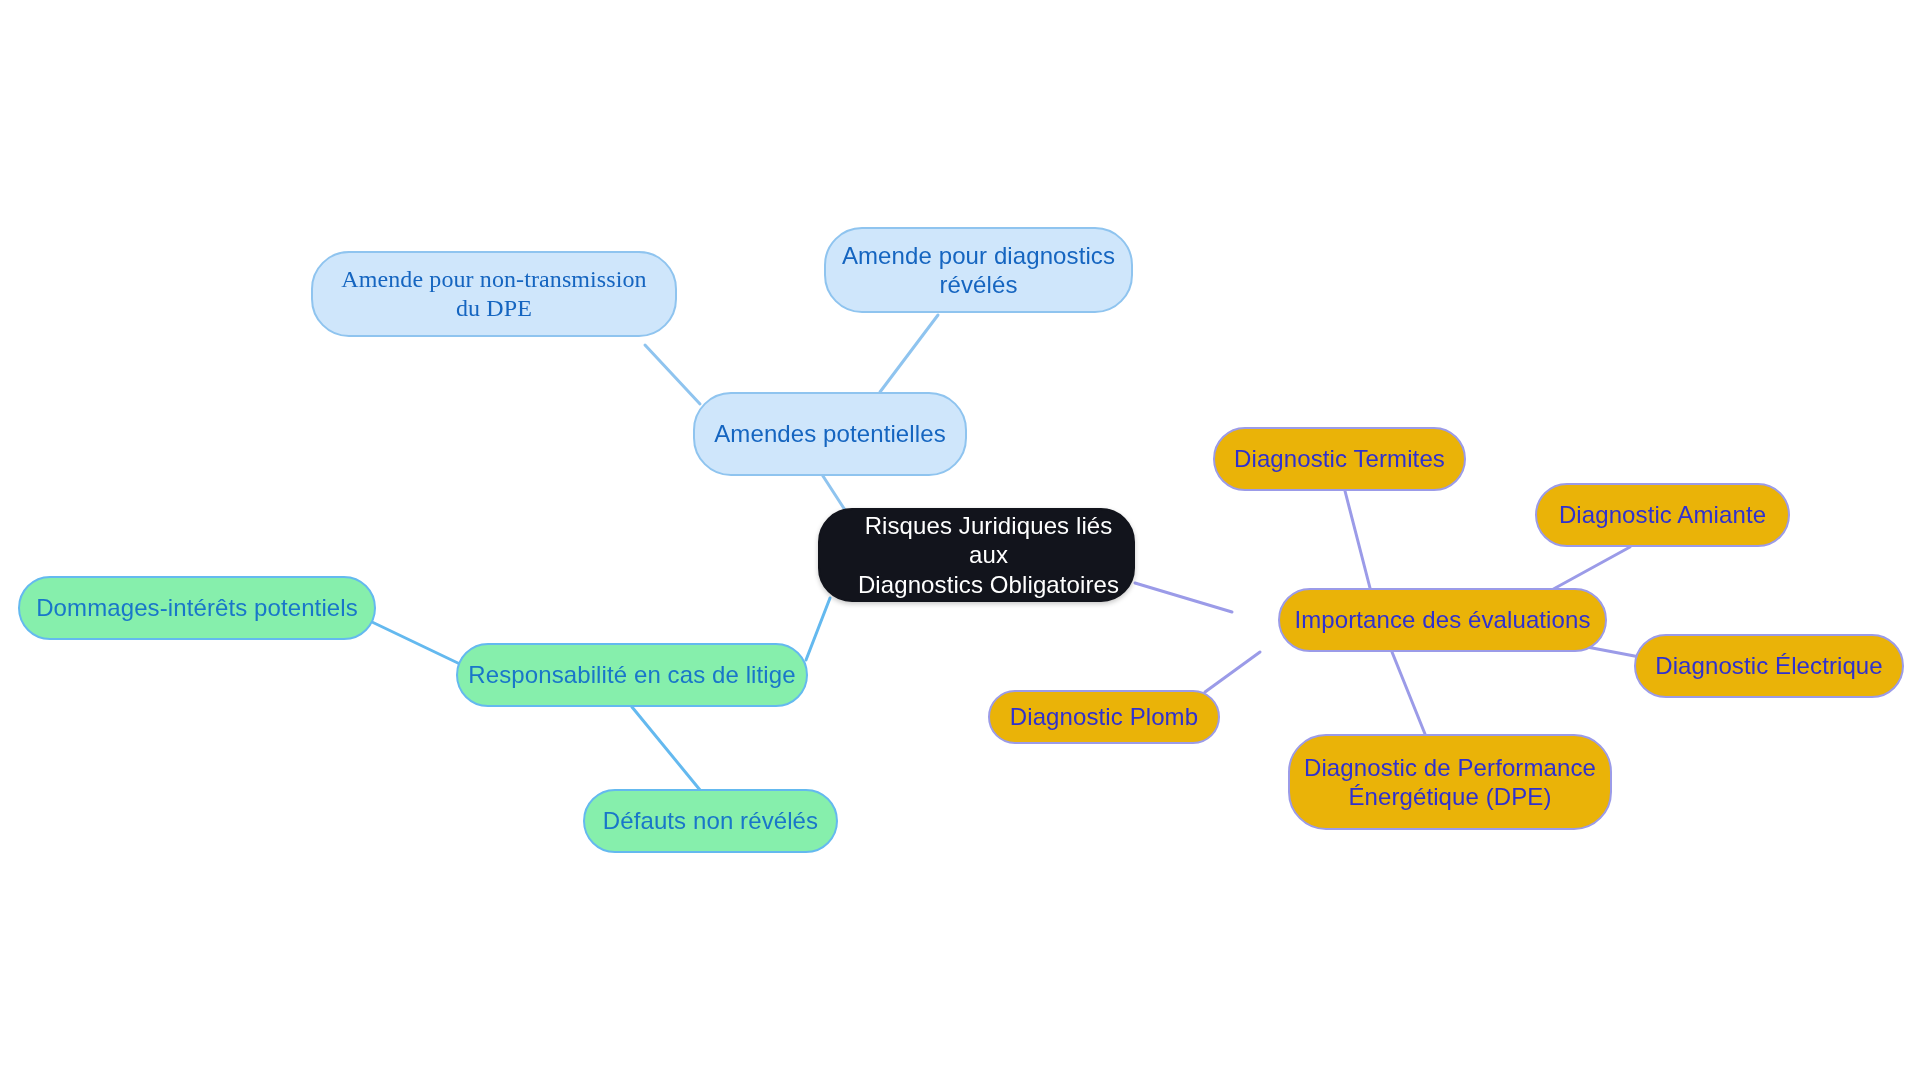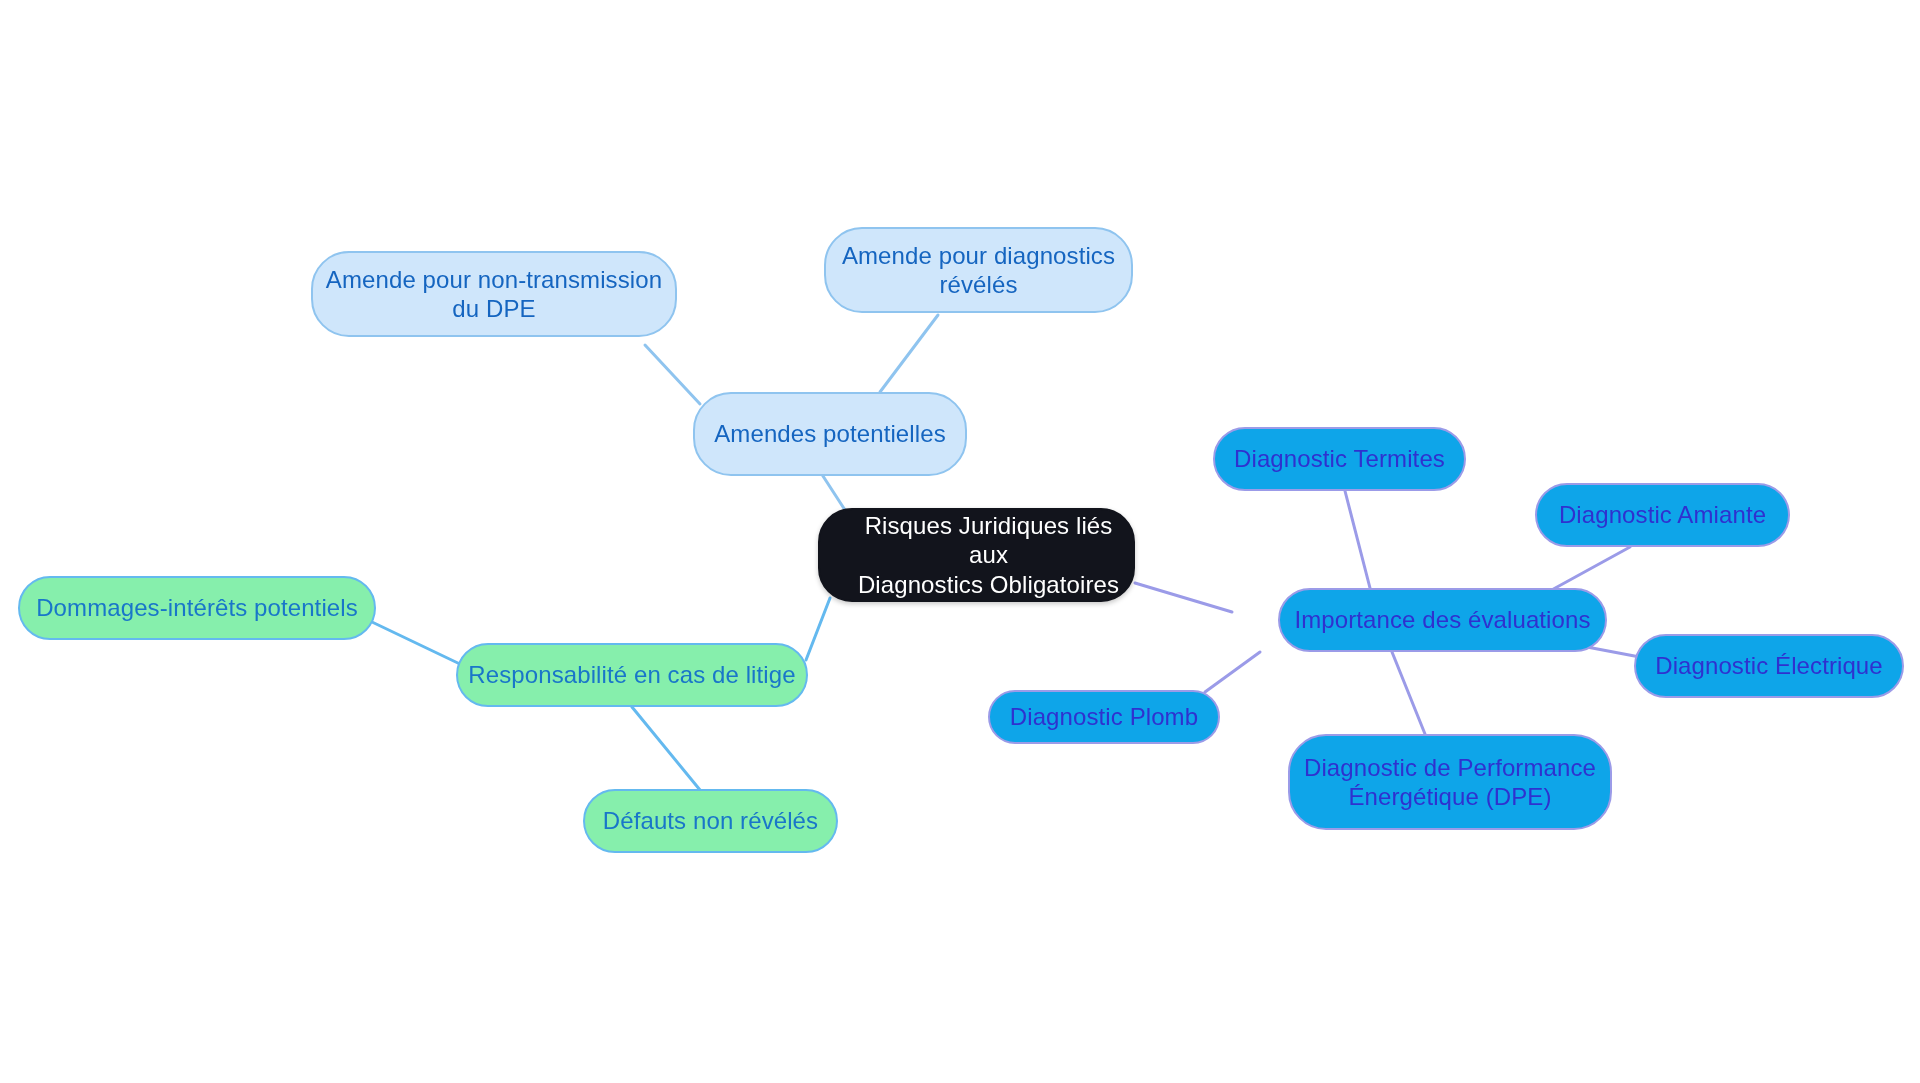--- a/index.html
+++ b/index.html
@@ -54,21 +54,21 @@
     color: #1565c0;
     font-size: 24px;
   }
   .node-blue-mid {
     background: #86efac;
     border-color: #64b9ef;
     color: #1976c9;
     font-size: 24px;
   }
   .node-purple {
-    background: #0ea5e9;
+    background: #eab308;
     border-color: #9b9be8;
     color: #2f31cf;
     font-size: 24px;
   }
 </style>
 </head>
 <body>
 
 <div id="canvas">
   <svg id="edges" viewBox="0 0 1920 1083" width="1920" height="1083">
@@ -82,21 +82,21 @@
       <path d="M 1370 588 L 1345 491" stroke="#9b9be8" stroke-width="3" fill="none" stroke-linecap="round"></path>
       <path d="M 1548 592 L 1630 547" stroke="#9b9be8" stroke-width="3" fill="none" stroke-linecap="round"></path>
       <path d="M 1550 640 L 1645 658" stroke="#9b9be8" stroke-width="3" fill="none" stroke-linecap="round"></path>
       <path d="M 1260 652 L 1205 692" stroke="#9b9be8" stroke-width="3" fill="none" stroke-linecap="round"></path>
       <path d="M 1392 652 L 1425 734" stroke="#9b9be8" stroke-width="3" fill="none" stroke-linecap="round"></path>
     </svg>
   <div id="node-layer">
       <div class="node node-root" style="left: 818px; top: 508px; width: 317px; height: 94px;">Risques Juridiques liés aux
 Diagnostics Obligatoires</div>
       <div class="node node-blue-light" style="left: 693px; top: 392px; width: 274px; height: 84px;">Amendes potentielles</div>
-      <div class="node node-blue-light" style="left: 311px; top: 251px; width: 366px; height: 86px;">Amende pour non-transmission
+      <div class="node node-blue-light" style="left: 311px; top: 251px; width: 366px; height: 86px; font-family: Liberation Serif, serif;">Amende pour non-transmission
 du DPE</div>
       <div class="node node-blue-light" style="left: 824px; top: 227px; width: 309px; height: 86px;">Amende pour diagnostics
 révélés</div>
       <div class="node node-blue-mid" style="left: 456px; top: 643px; width: 352px; height: 64px;">Responsabilité en cas de litige</div>
       <div class="node node-blue-mid" style="left: 18px; top: 576px; width: 358px; height: 64px;">Dommages-intérêts potentiels</div>
       <div class="node node-blue-mid" style="left: 583px; top: 789px; width: 255px; height: 64px;">Défauts non révélés</div>
       <div class="node node-purple" style="left: 1278px; top: 588px; width: 329px; height: 64px;">Importance des évaluations</div>
       <div class="node node-purple" style="left: 1213px; top: 427px; width: 253px; height: 64px;">Diagnostic Termites</div>
       <div class="node node-purple" style="left: 1535px; top: 483px; width: 255px; height: 64px;">Diagnostic Amiante</div>
       <div class="node node-purple" style="left: 1634px; top: 634px; width: 270px; height: 64px;">Diagnostic Électrique</div>

